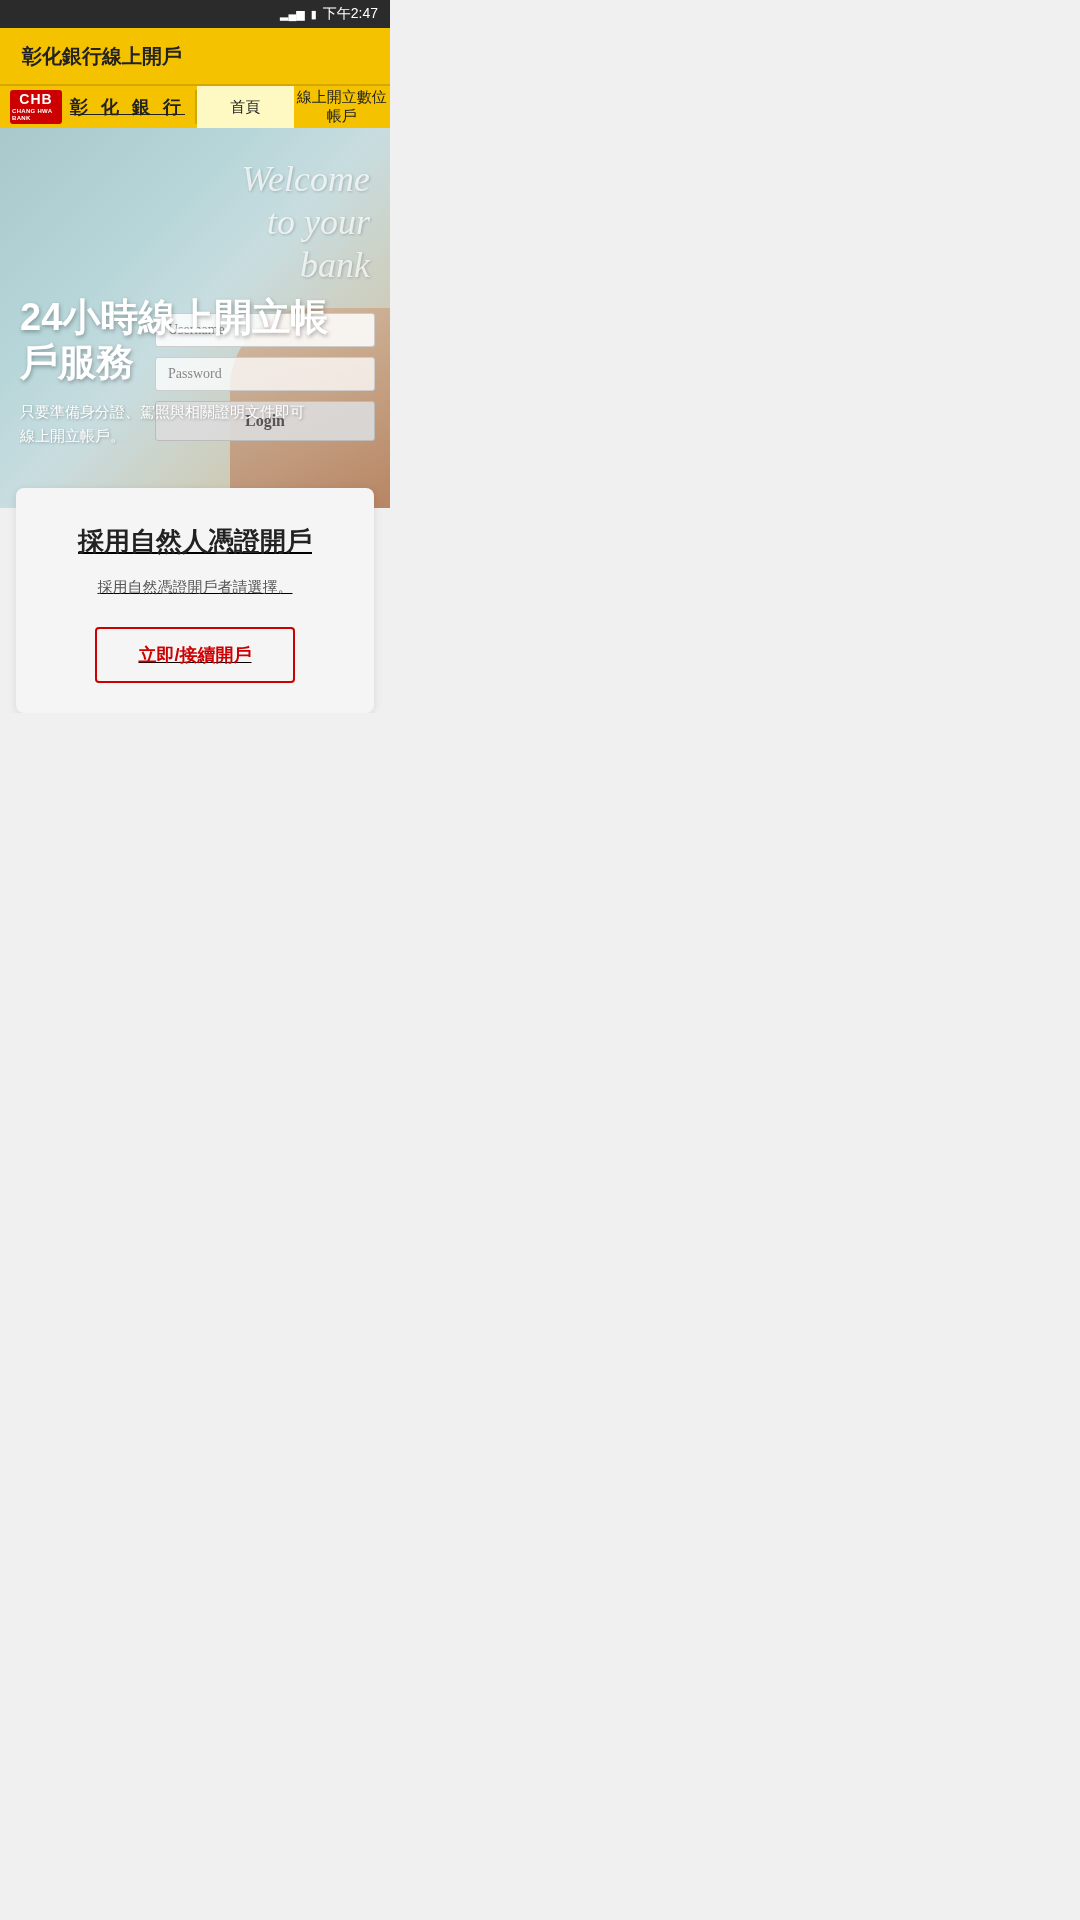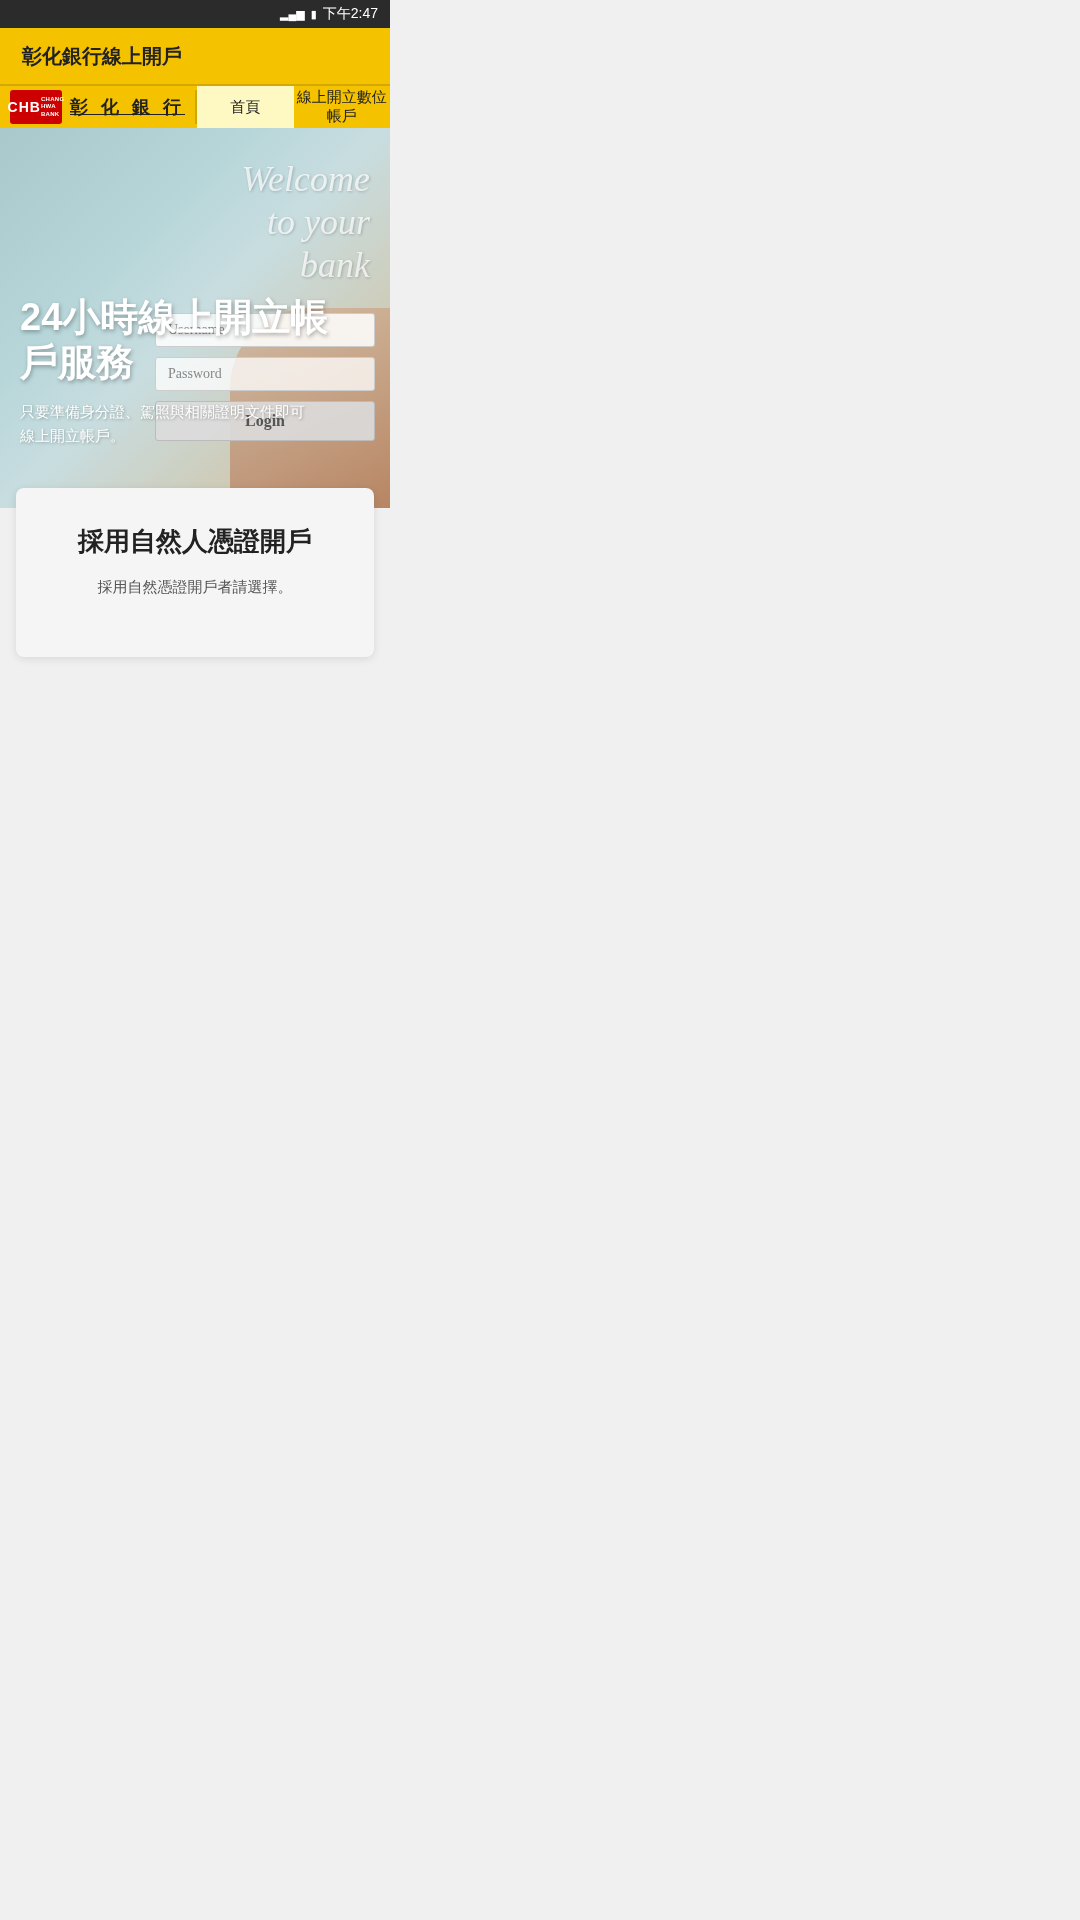--- a/index.html
+++ b/index.html
@@ -64,21 +64,21 @@
       padding: 0 10px;
       gap: 8px;
       background: #f5c200;
     }
     .chb-logo {
       width: 52px;
       height: 34px;
       background: #cc0000;
       border-radius: 3px;
       display: flex;
-      flex-direction: row;
+      flex-direction: column;
       align-items: center;
       justify-content: center;
       color: #fff;
       font-size: 9px;
       font-weight: bold;
       line-height: 1.2;
       padding: 2px;
     }
     .chb-logo .chb-top {
       font-size: 14px;
@@ -222,20 +222,21 @@
     
     .card-section {
       background: #f5f5f5;
       margin: 0 16px;
       border-radius: 8px;
       padding: 36px 24px 30px;
       box-shadow: 0 2px 8px rgba(0,0,0,0.1);
       position: relative;
       z-index: 10;
       margin-top: -20px;
+      text-decoration: underline;
     }
 
     .card-title {
       font-size: 26px;
       font-weight: bold;
       color: #222;
       text-align: center;
       margin-bottom: 16px;
     }
 
@@ -347,13 +348,14 @@
     </div>
     <div class="hero-subtitle">
       只要準備身分證、駕照與相關證明文件即可<br>線上開立帳戶。
     </div>
   </div>
 </div>
 
 <div class="card-section">
   <div class="card-title">採用自然人憑證開戶</div>
   <div class="card-desc">採用自然憑證開戶者請選擇。</div>
+  <button class="card-btn">立即/接續開戶</button>
 </div>
 
 </body></html>

